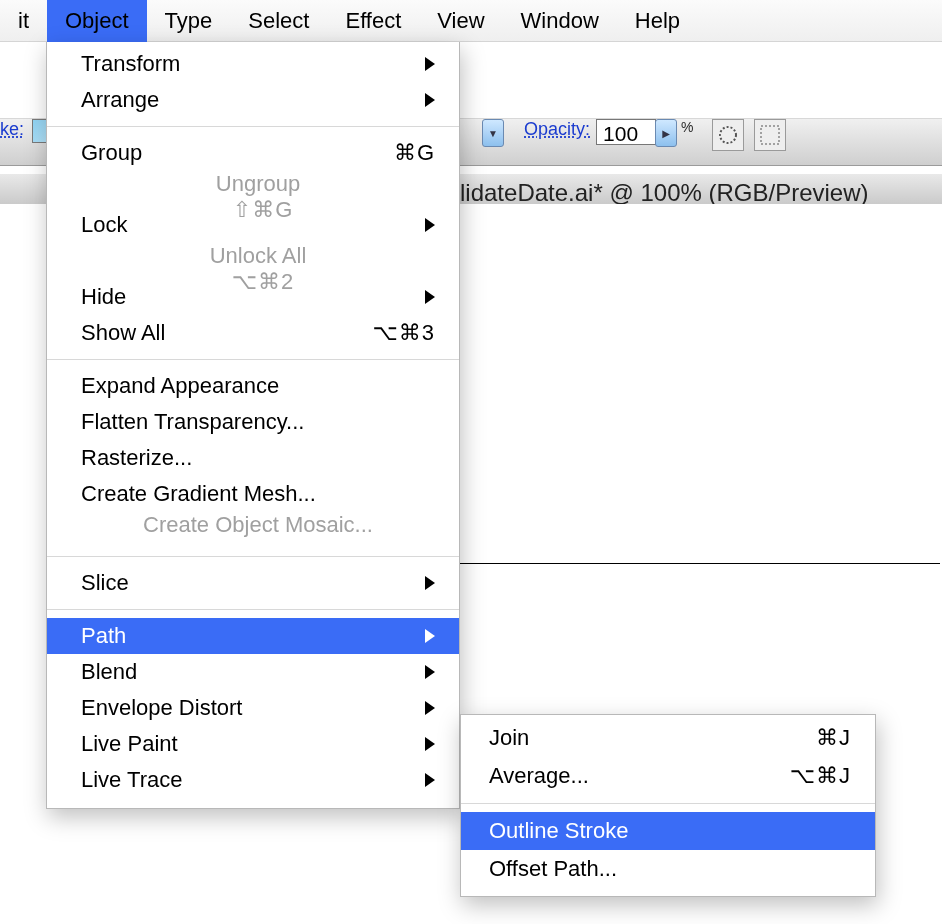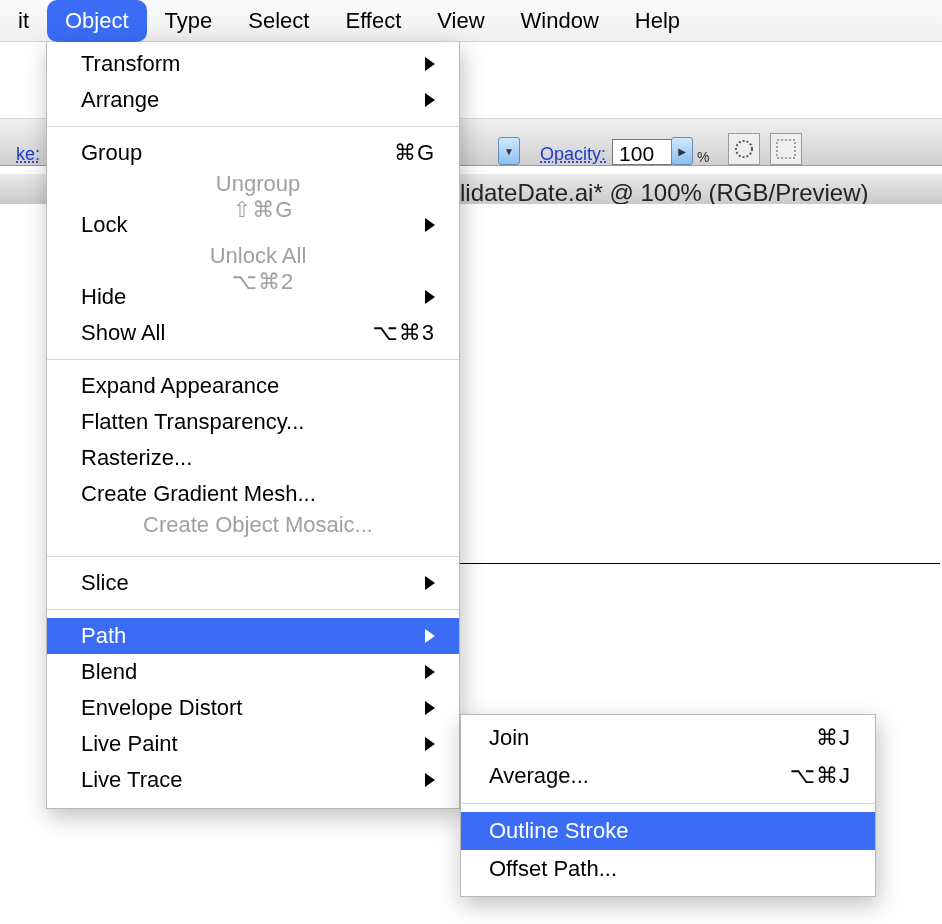--- a/index.html
+++ b/index.html
@@ -25,39 +25,38 @@
     font-size: 22px;
     color: #000;
     border-bottom: 1px solid #d5d5d5;
   }
   .menubar .item {
     padding: 6px 18px;
     height: 42px;
     display: flex;
     align-items: center;
     cursor: default;
-    border-radius: 10px;
   }
   .menubar .item.selected {
     background: #3a6cf6;
-    color: #ffffff;
+    color: #000000;
   }
 
   
   .toolbar {
     position: absolute;
     left: 0; right: 0;
     top: 118px;
     height: 48px;
     background: linear-gradient(#f0f0f0, #cfcfcf);
     border-top: 1px solid #d8d8d8;
     border-bottom: 1px solid #9b9b9b;
     display: flex;
-    align-items: flex-end;
-    padding-left: 16px;
+    align-items: flex-start;
+    padding-left: 0;
     font-size: 18px;
   }
   .toolbar .label {
     color: #1b3ccf;
     text-decoration: underline dotted;
     text-underline-offset: 2px;
     margin-right: 6px;
   }
   .toolbar .spacer { flex: 0 0 auto; }
   .toolbar .swatch {

